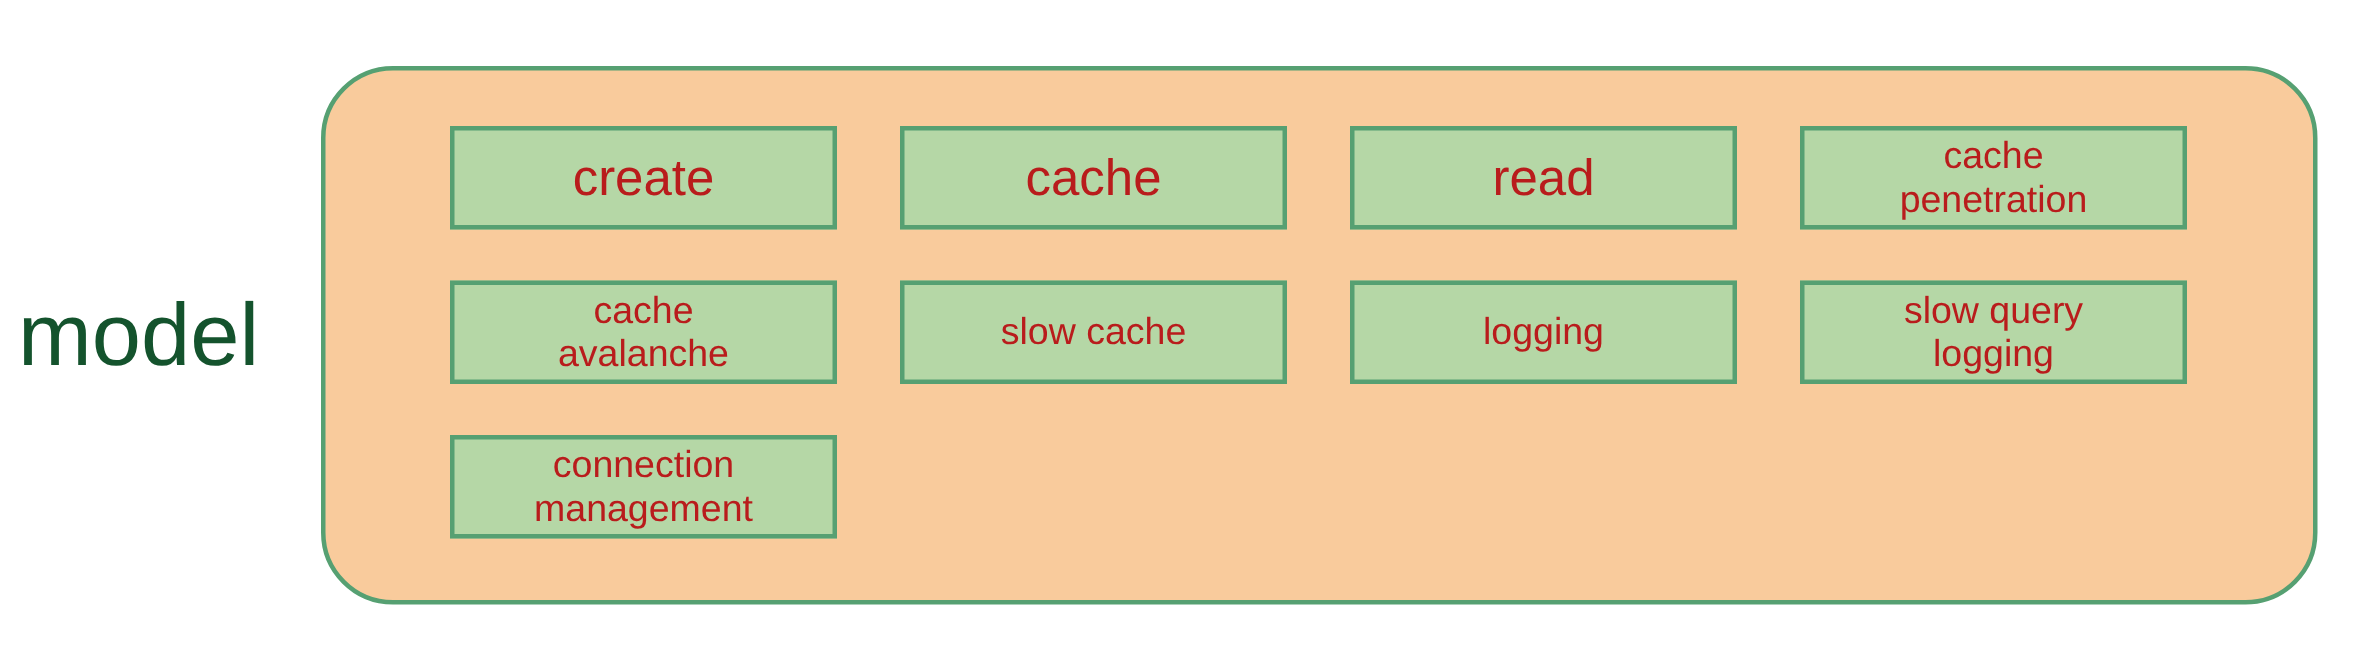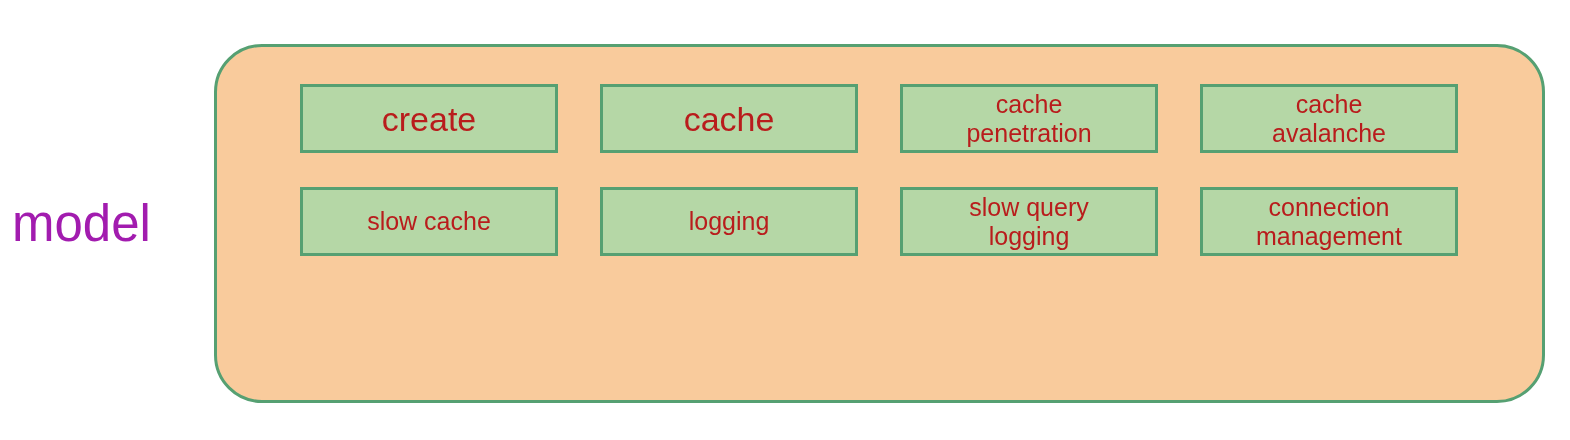--- a/index.html
+++ b/index.html
@@ -16,23 +16,23 @@
     background: #ffffff;
     overflow: hidden;
   }
   .side-label {
     position: absolute;
     left: 12px;
     top: 44px;
     height: 359px;
     display: flex;
     align-items: center;
-    font-size: 51px;
+    font-size: 59px;
     line-height: 1;
-    color: #a21caf;
+    color: #14532d;
   }
   .container {
     position: absolute;
     left: 214px;
     top: 44px;
     width: 1331px;
     height: 359px;
     box-sizing: border-box;
     background: #f9cb9c;
     border: 3px solid #56a072;
@@ -71,20 +71,21 @@
 
 <div class="canvas">
 
   <div class="side-label">model</div>
 
   <div class="container">
     <div class="grid">
 
       <div class="node primary">create</div>
       <div class="node primary">cache</div>
+      <div class="node primary">read</div>
 
       <div class="node">cache
 penetration</div>
       <div class="node">cache
 avalanche</div>
       <div class="node">slow cache</div>
 
       <div class="node">logging</div>
       <div class="node">slow query
 logging</div>

